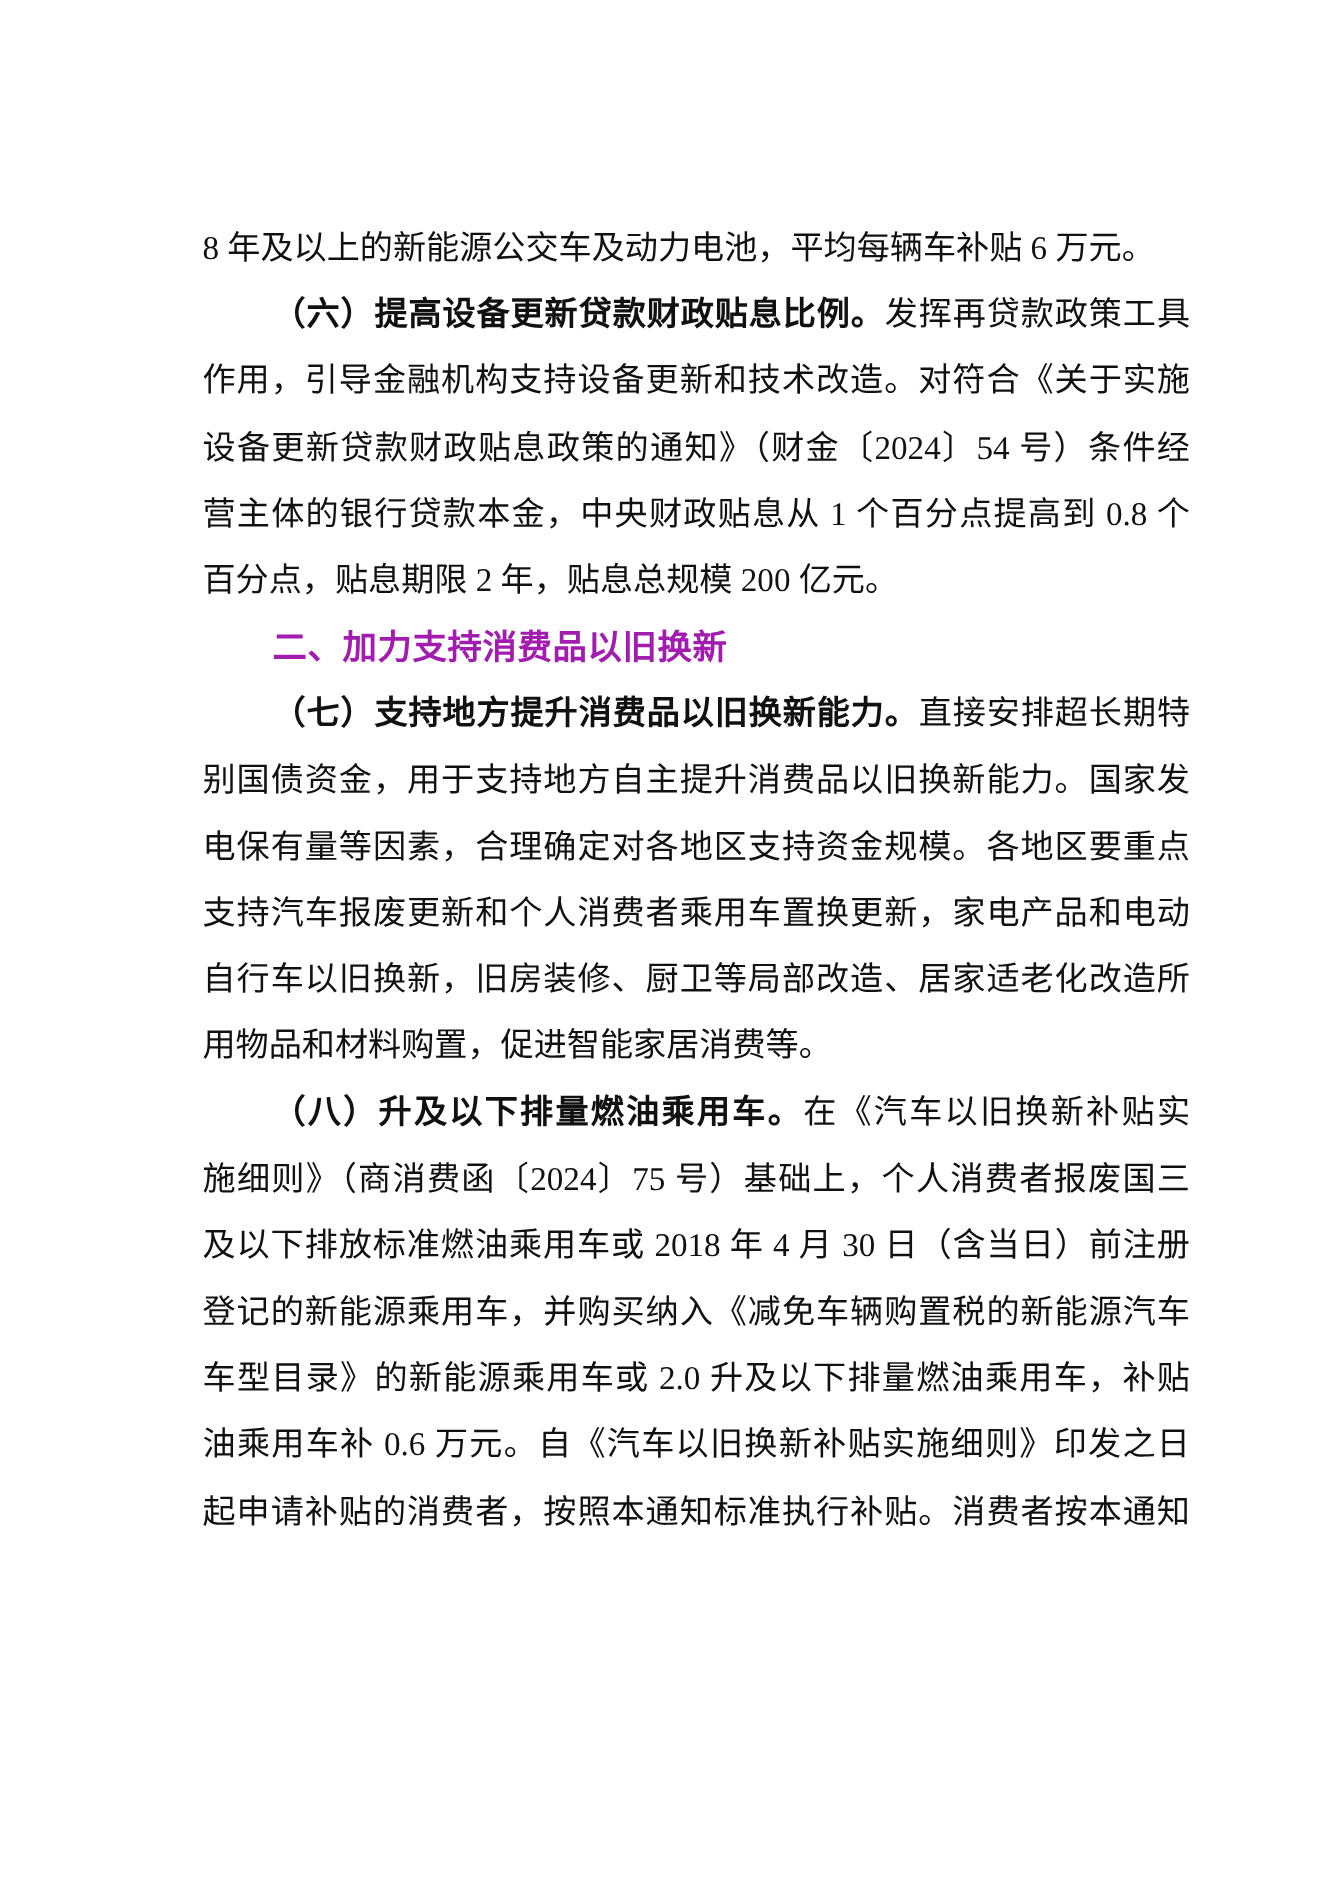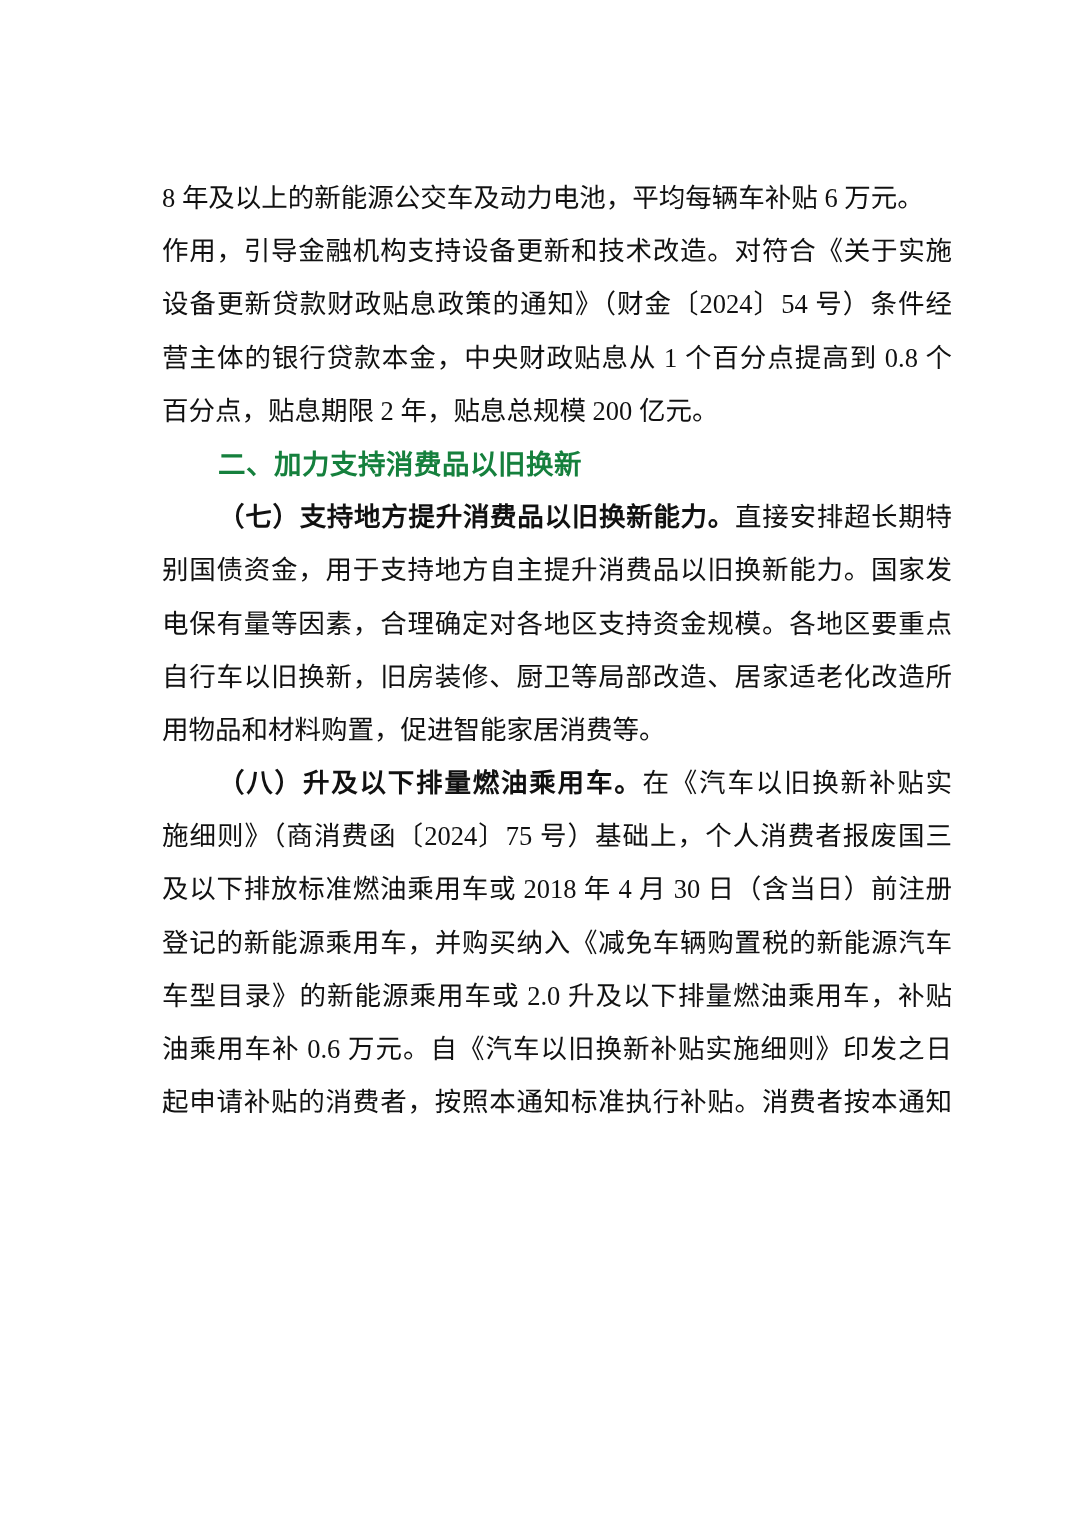--- a/index.html
+++ b/index.html
@@ -38,37 +38,39 @@
     padding-left: 56px;
   }
   .line .bold-lead {
     font-weight: bold;
   }
   .line.heading {
     font-family: "Liberation Sans", "DejaVu Sans", sans-serif;
     font-weight: bold;
     font-size: 27.5px;
     letter-spacing: 0.5px;
-    color: #15803d;
+    color: #a21caf;
   }
 </style>
 </head>
 <body>
 
 <div class="page">
   <div class="text-block">
       <div class="line"><span>8 年及以上的新能源公交车及动力电池，平均每辆车补贴 6 万元。</span></div>
+      <div class="line indent justify"><span class="bold-lead">（六）提高设备更新贷款财政贴息比例。</span><span>发挥再贷款政策工具</span></div>
       <div class="line justify"><span>作用，引导金融机构支持设备更新和技术改造。对符合《关于实施</span></div>
       <div class="line justify"><span>设备更新贷款财政贴息政策的通知》（财金〔2024〕54 号）条件经</span></div>
       <div class="line justify"><span>营主体的银行贷款本金，中央财政贴息从 1 个百分点提高到 0.8 个</span></div>
       <div class="line"><span>百分点，贴息期限 2 年，贴息总规模 200 亿元。</span></div>
       <div class="line indent heading"><span>二、加力支持消费品以旧换新</span></div>
       <div class="line indent justify"><span class="bold-lead">（七）支持地方提升消费品以旧换新能力。</span><span>直接安排超长期特</span></div>
       <div class="line justify"><span>别国债资金，用于支持地方自主提升消费品以旧换新能力。国家发</span></div>
       <div class="line justify"><span>电保有量等因素，合理确定对各地区支持资金规模。各地区要重点</span></div>
+      <div class="line justify"><span>支持汽车报废更新和个人消费者乘用车置换更新，家电产品和电动</span></div>
       <div class="line justify"><span>自行车以旧换新，旧房装修、厨卫等局部改造、居家适老化改造所</span></div>
       <div class="line"><span>用物品和材料购置，促进智能家居消费等。</span></div>
       <div class="line indent justify"><span class="bold-lead">（八）升及以下排量燃油乘用车。</span><span>在《汽车以旧换新补贴实</span></div>
       <div class="line justify"><span>施细则》（商消费函〔2024〕75 号）基础上，个人消费者报废国三</span></div>
       <div class="line justify"><span>及以下排放标准燃油乘用车或 2018 年 4 月 30 日（含当日）前注册</span></div>
       <div class="line justify"><span>登记的新能源乘用车，并购买纳入《减免车辆购置税的新能源汽车</span></div>
       <div class="line justify"><span>车型目录》的新能源乘用车或 2.0 升及以下排量燃油乘用车，补贴</span></div>
       <div class="line justify"><span>油乘用车补 0.6 万元。自《汽车以旧换新补贴实施细则》印发之日</span></div>
       <div class="line justify"><span>起申请补贴的消费者，按照本通知标准执行补贴。消费者按本通知</span></div>
     </div>

